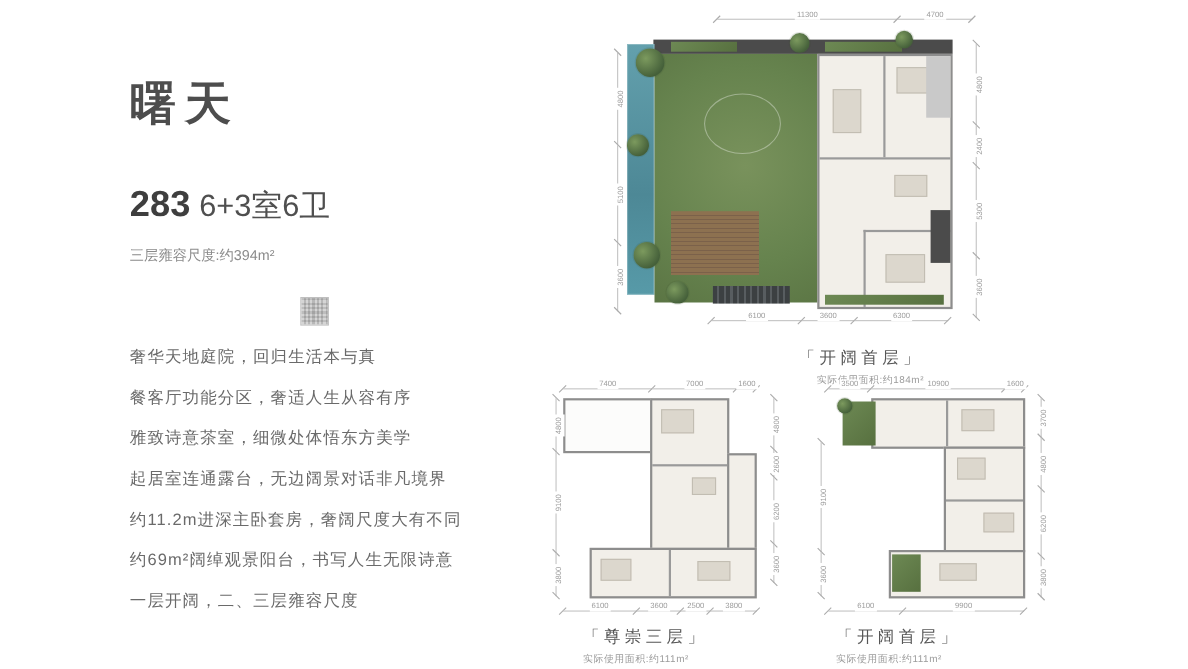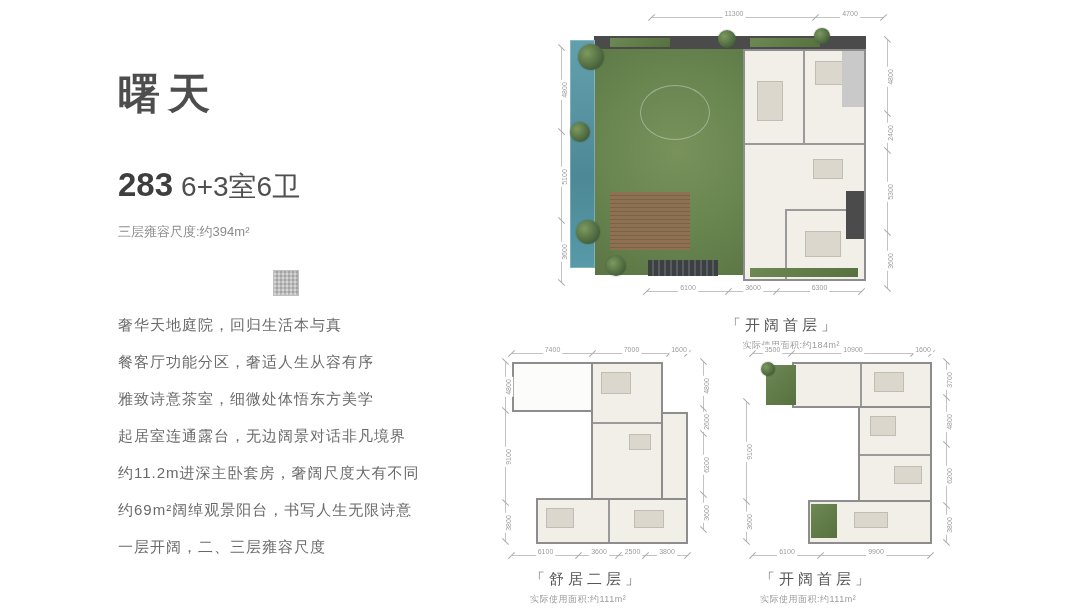--- a/index.html
+++ b/index.html
@@ -229,21 +229,21 @@
       </div>
       <div class="room" style="left:149px; top:50px; width:27px; height:88px;"></div>
       <div class="room" style="left:24px; top:136px; width:152px; height:46px;">
         <div class="wallv" style="left:70px; top:0; height:42px;"></div>
         <div class="furn" style="left:8px; top:8px; width:28px; height:20px;"></div>
         <div class="furn" style="left:96px; top:10px; width:30px; height:18px;"></div>
       </div>
     </div>
   </div>
   <div class="plan-label" style="left:530px; top:570px; width:200px; text-align:left;">
-    <div class="t">「舒居二层」</div>
+    <div class="t">「尊崇三层」</div>
     <div class="a">实际使用面积:约111m²</div>
   </div>
 
   <div class="plan" style="left:735px; top:338px; width:235px; height:260px;">
     <div class="dh" style="top:8px; left:18px;">
       <div class="seg" style="width:39px;">
           <span>3500</span>
         </div>
       <div class="seg" style="width:122px;">
           <span>10900</span>

